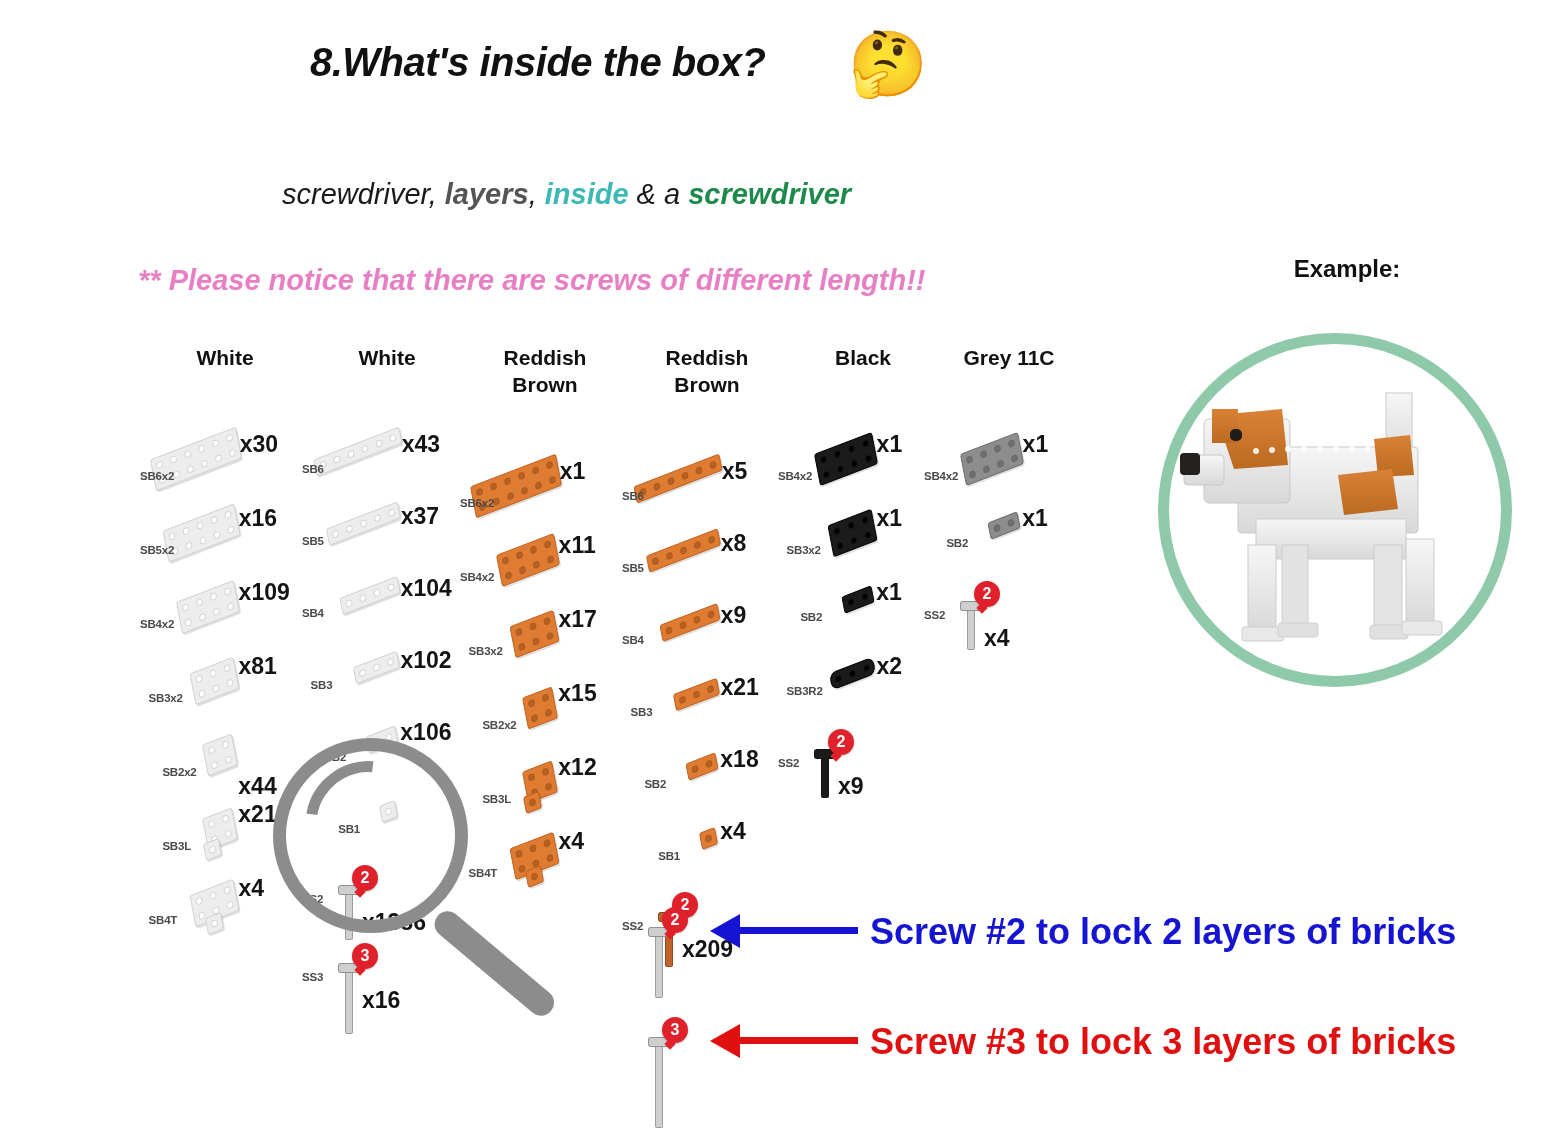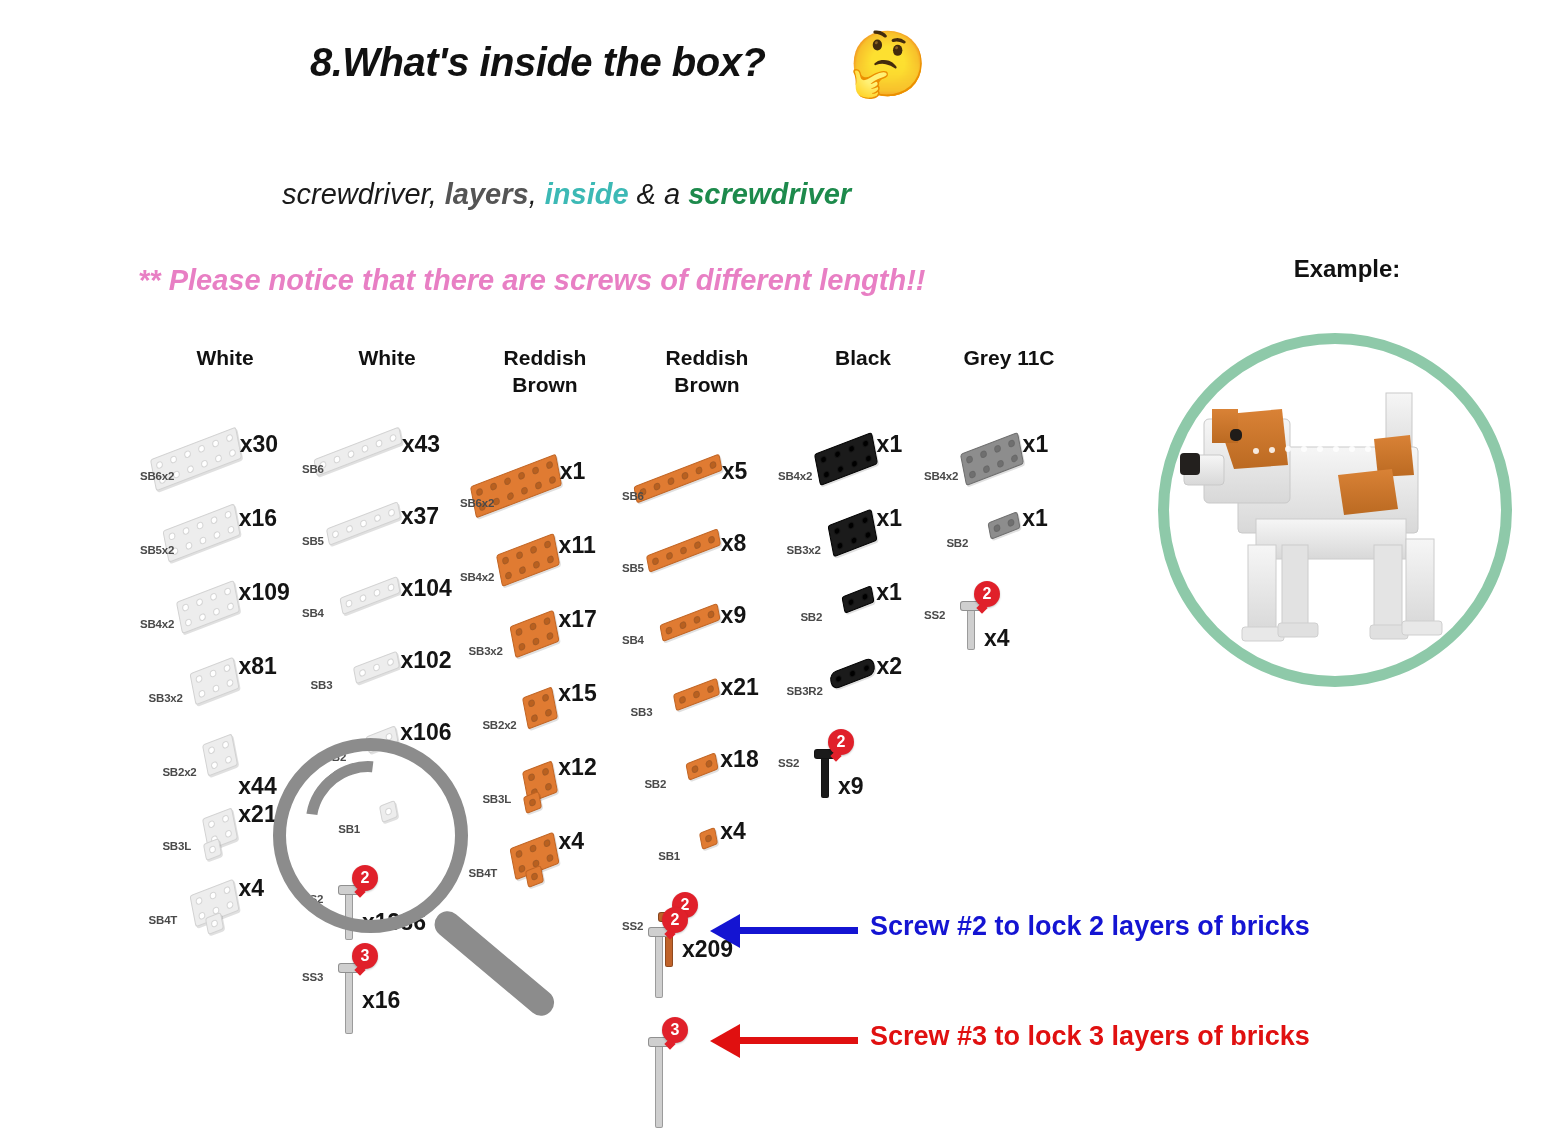--- a/index.html
+++ b/index.html
@@ -63,21 +63,21 @@
   #mag-gloss{position:absolute;left:36px;top:30px;width:118px;height:108px;
              border-radius:50%;border:11px solid #8c8c8c;border-bottom-color:transparent;
              border-left-color:transparent;border-right-color:transparent;
              transform:rotate(-38deg);box-sizing:border-box;}
   #mag-handle{position:absolute;left:178px;top:173px;width:148px;height:26px;
               background:#8c8c8c;border-radius:13px;transform:rotate(40deg);
               transform-origin:left top;}
 
   
   .legend-row{position:absolute;}
-  .legend-text{position:absolute;font-size:27px;font-weight:bold;white-space:nowrap;}
+  .legend-text{position:absolute;font-size:36px;font-weight:bold;white-space:nowrap;}
   .arrow-line{position:absolute;height:7px;}
   .arrow-head{position:absolute;width:0;height:0;border-top:17px solid transparent;
               border-bottom:17px solid transparent;}
 </style>
 </head>
 <body>
 
 <div id="title">8.What's inside the box?</div>
 <div id="think-emoji">🤔</div>
 

